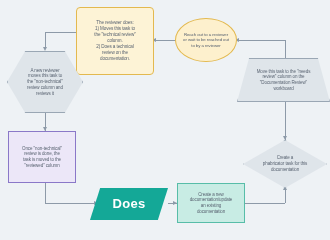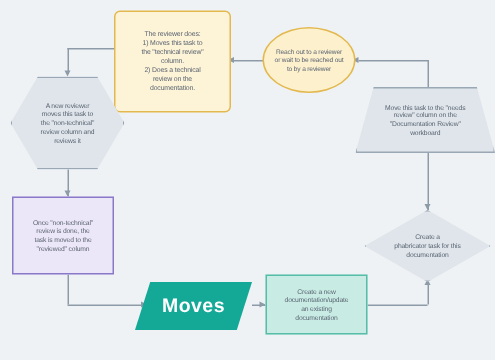--- a/index.html
+++ b/index.html
@@ -250,16 +250,16 @@
 
   <div class="node" id="node-create-doc">
     <span class="node-text">Create a new
 documentation/update
 an existing
 documentation</span>
   </div>
 
   <div class="node" id="node-start">
     <span class="para-bg"></span>
-    <span class="node-text">Moves</span>
+    <span class="node-text">Does</span>
   </div>
 
 </div>
 
 </body></html>

